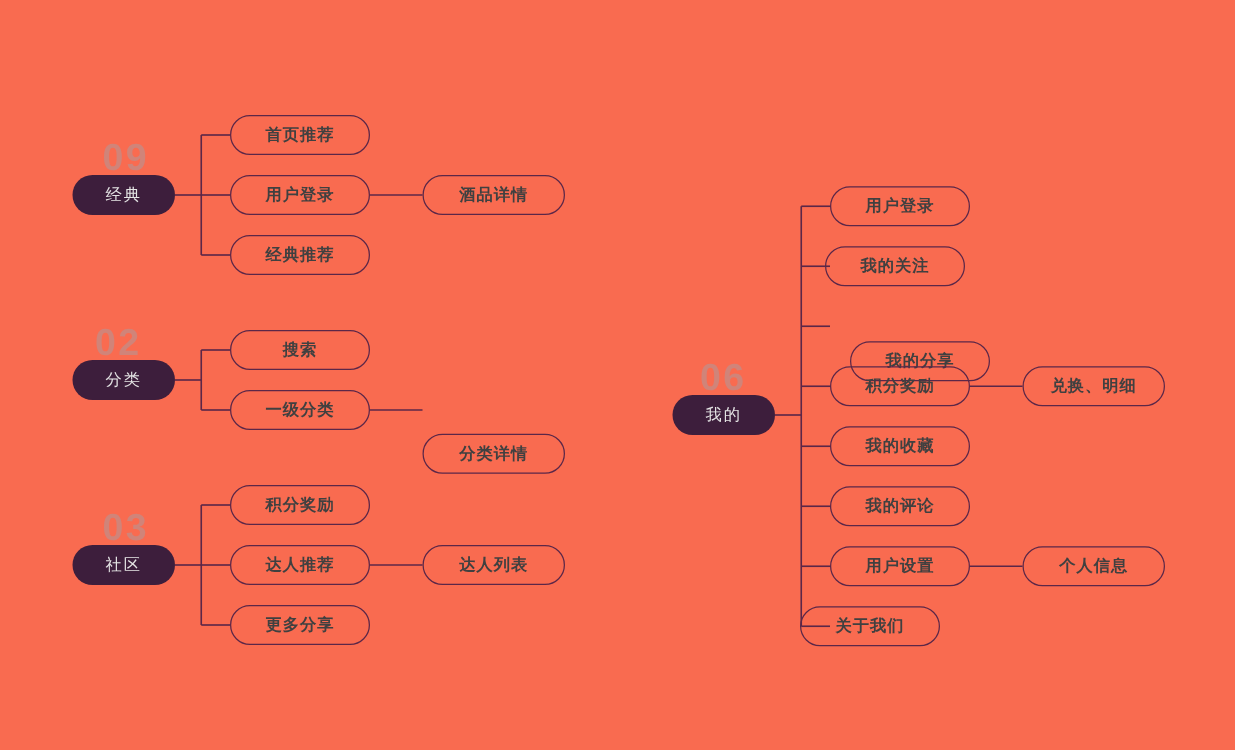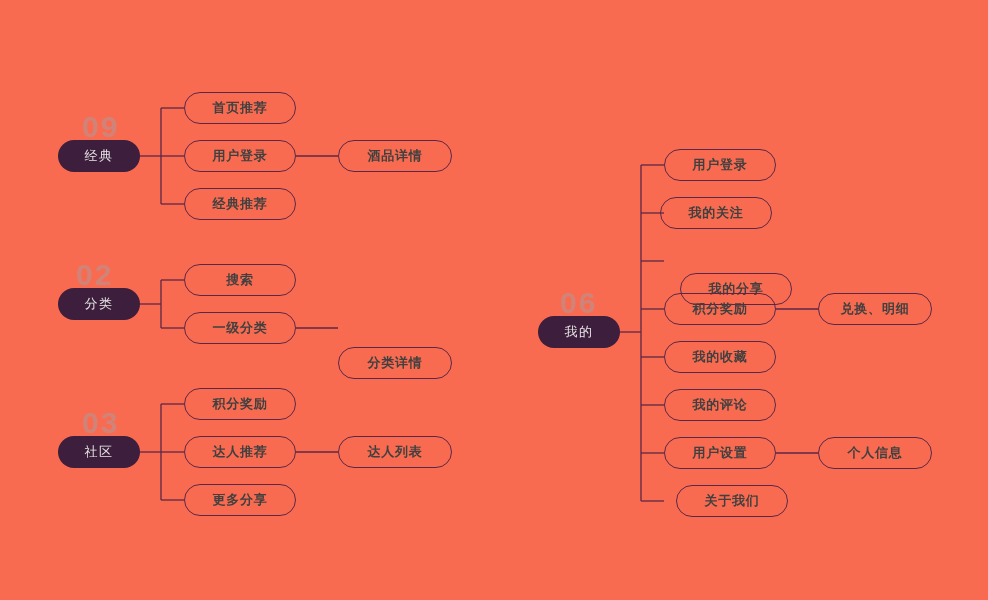--- a/index.html
+++ b/index.html
@@ -179,18 +179,18 @@
       </div>
       <div class="node leaf" style="left: 664px; top: 389px; width: 112px; align-items: center;">
         <span>我的评论</span>
       </div>
       <div class="node leaf" style="left: 664px; top: 437px; width: 112px;">
         <span>用户设置</span>
       </div>
       <div class="node leaf" style="left: 818px; top: 437px; width: 114px;">
         <span>个人信息</span>
       </div>
-      <div class="node leaf" style="left: 676px; top: 485px; width: 112px; justify-content: center;">
+      <div class="node leaf" style="left: 640px; top: 485px; width: 112px; justify-content: center;">
         <span>关于我们</span>
       </div>
     </div>
 
 </div>
 
 </body></html>

